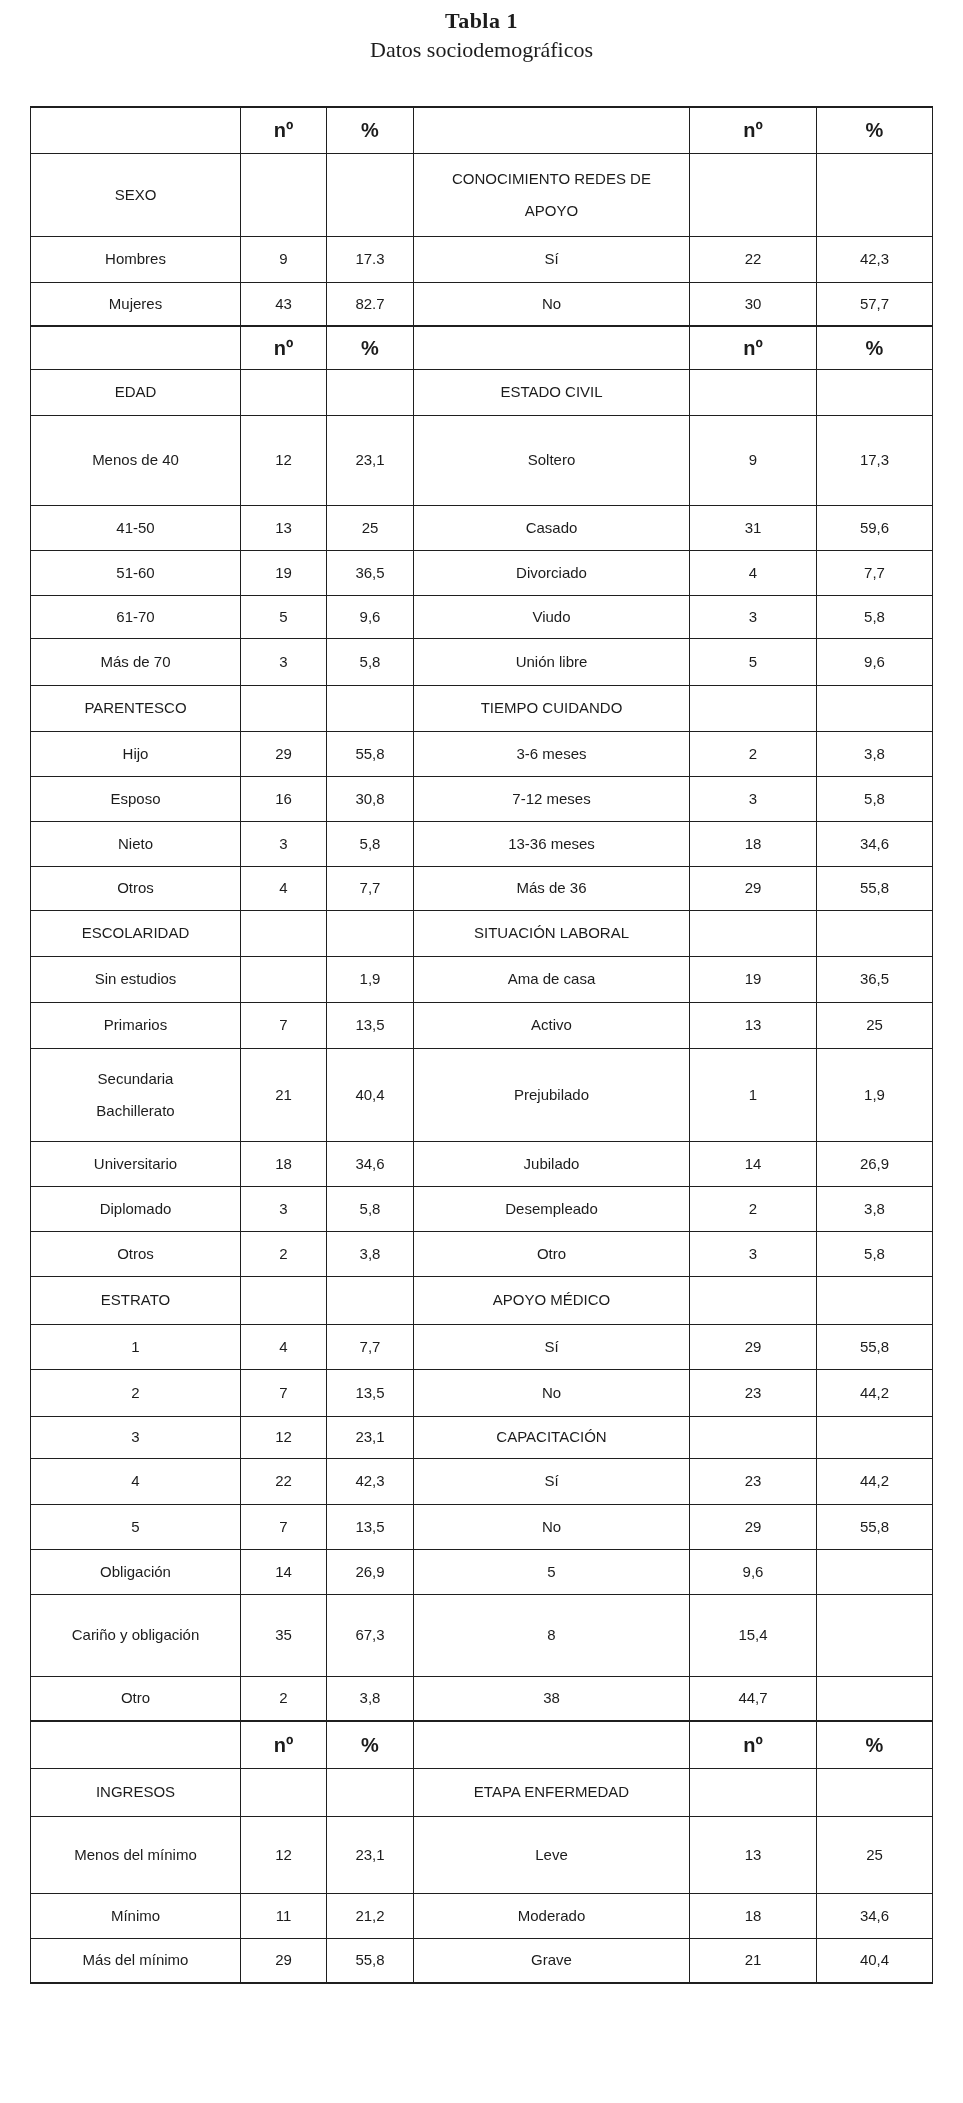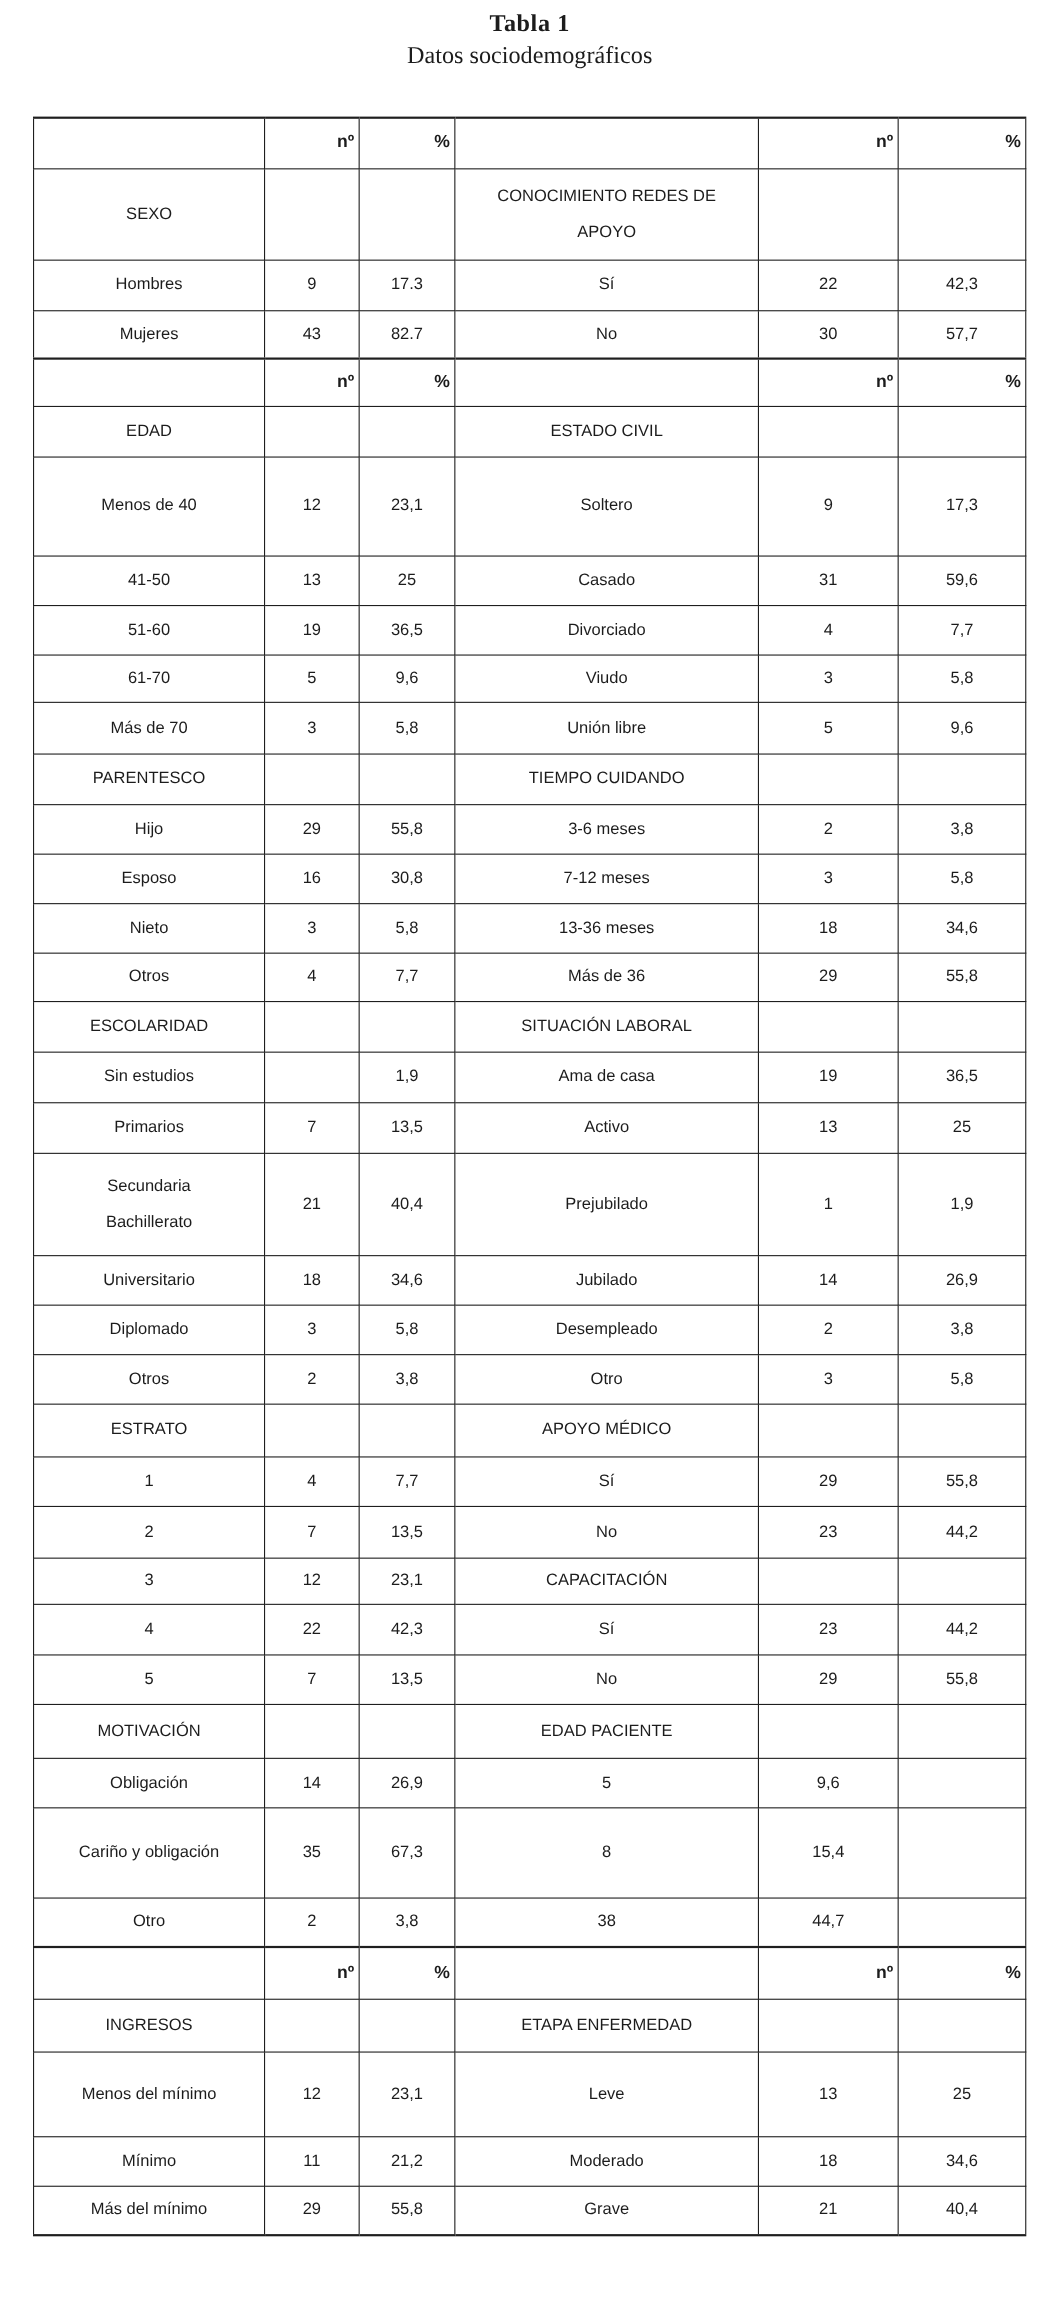--- a/index.html
+++ b/index.html
@@ -40,23 +40,22 @@
     text-align: center;
     vertical-align: middle;
     font-size: 15px;
     line-height: 32px;
     padding: 2px 4px;
     white-space: pre-line;
     overflow: hidden;
   }
   table.socio tr.hdr td {
     font-weight: bold;
-    font-size: 16px;
+    font-size: 20px;
     border-top-width: 2px;
-    text-align: right;
   }
   table.socio tr:last-child td {
     border-bottom-width: 2px;
   }
 </style>
 </head>
 <body>
 
 <div class="caption">
   <div class="title">Tabla 1</div>
@@ -300,28 +299,20 @@
         <td>44,2</td>
       </tr>
       <tr style="height: 45px;">
         <td>5</td>
         <td>7</td>
         <td>13,5</td>
         <td>No</td>
         <td>29</td>
         <td>55,8</td>
       </tr>
-      <tr style="height: 49px;">
-        <td>MOTIVACIÓN</td>
-        <td></td>
-        <td></td>
-        <td>EDAD PACIENTE</td>
-        <td></td>
-        <td></td>
-      </tr>
       <tr style="height: 45px;">
         <td>Obligación</td>
         <td>14</td>
         <td>26,9</td>
         <td>5</td>
         <td>9,6</td>
         <td></td>
       </tr>
       <tr style="height: 82px;">
         <td>Cariño y obligación</td>

